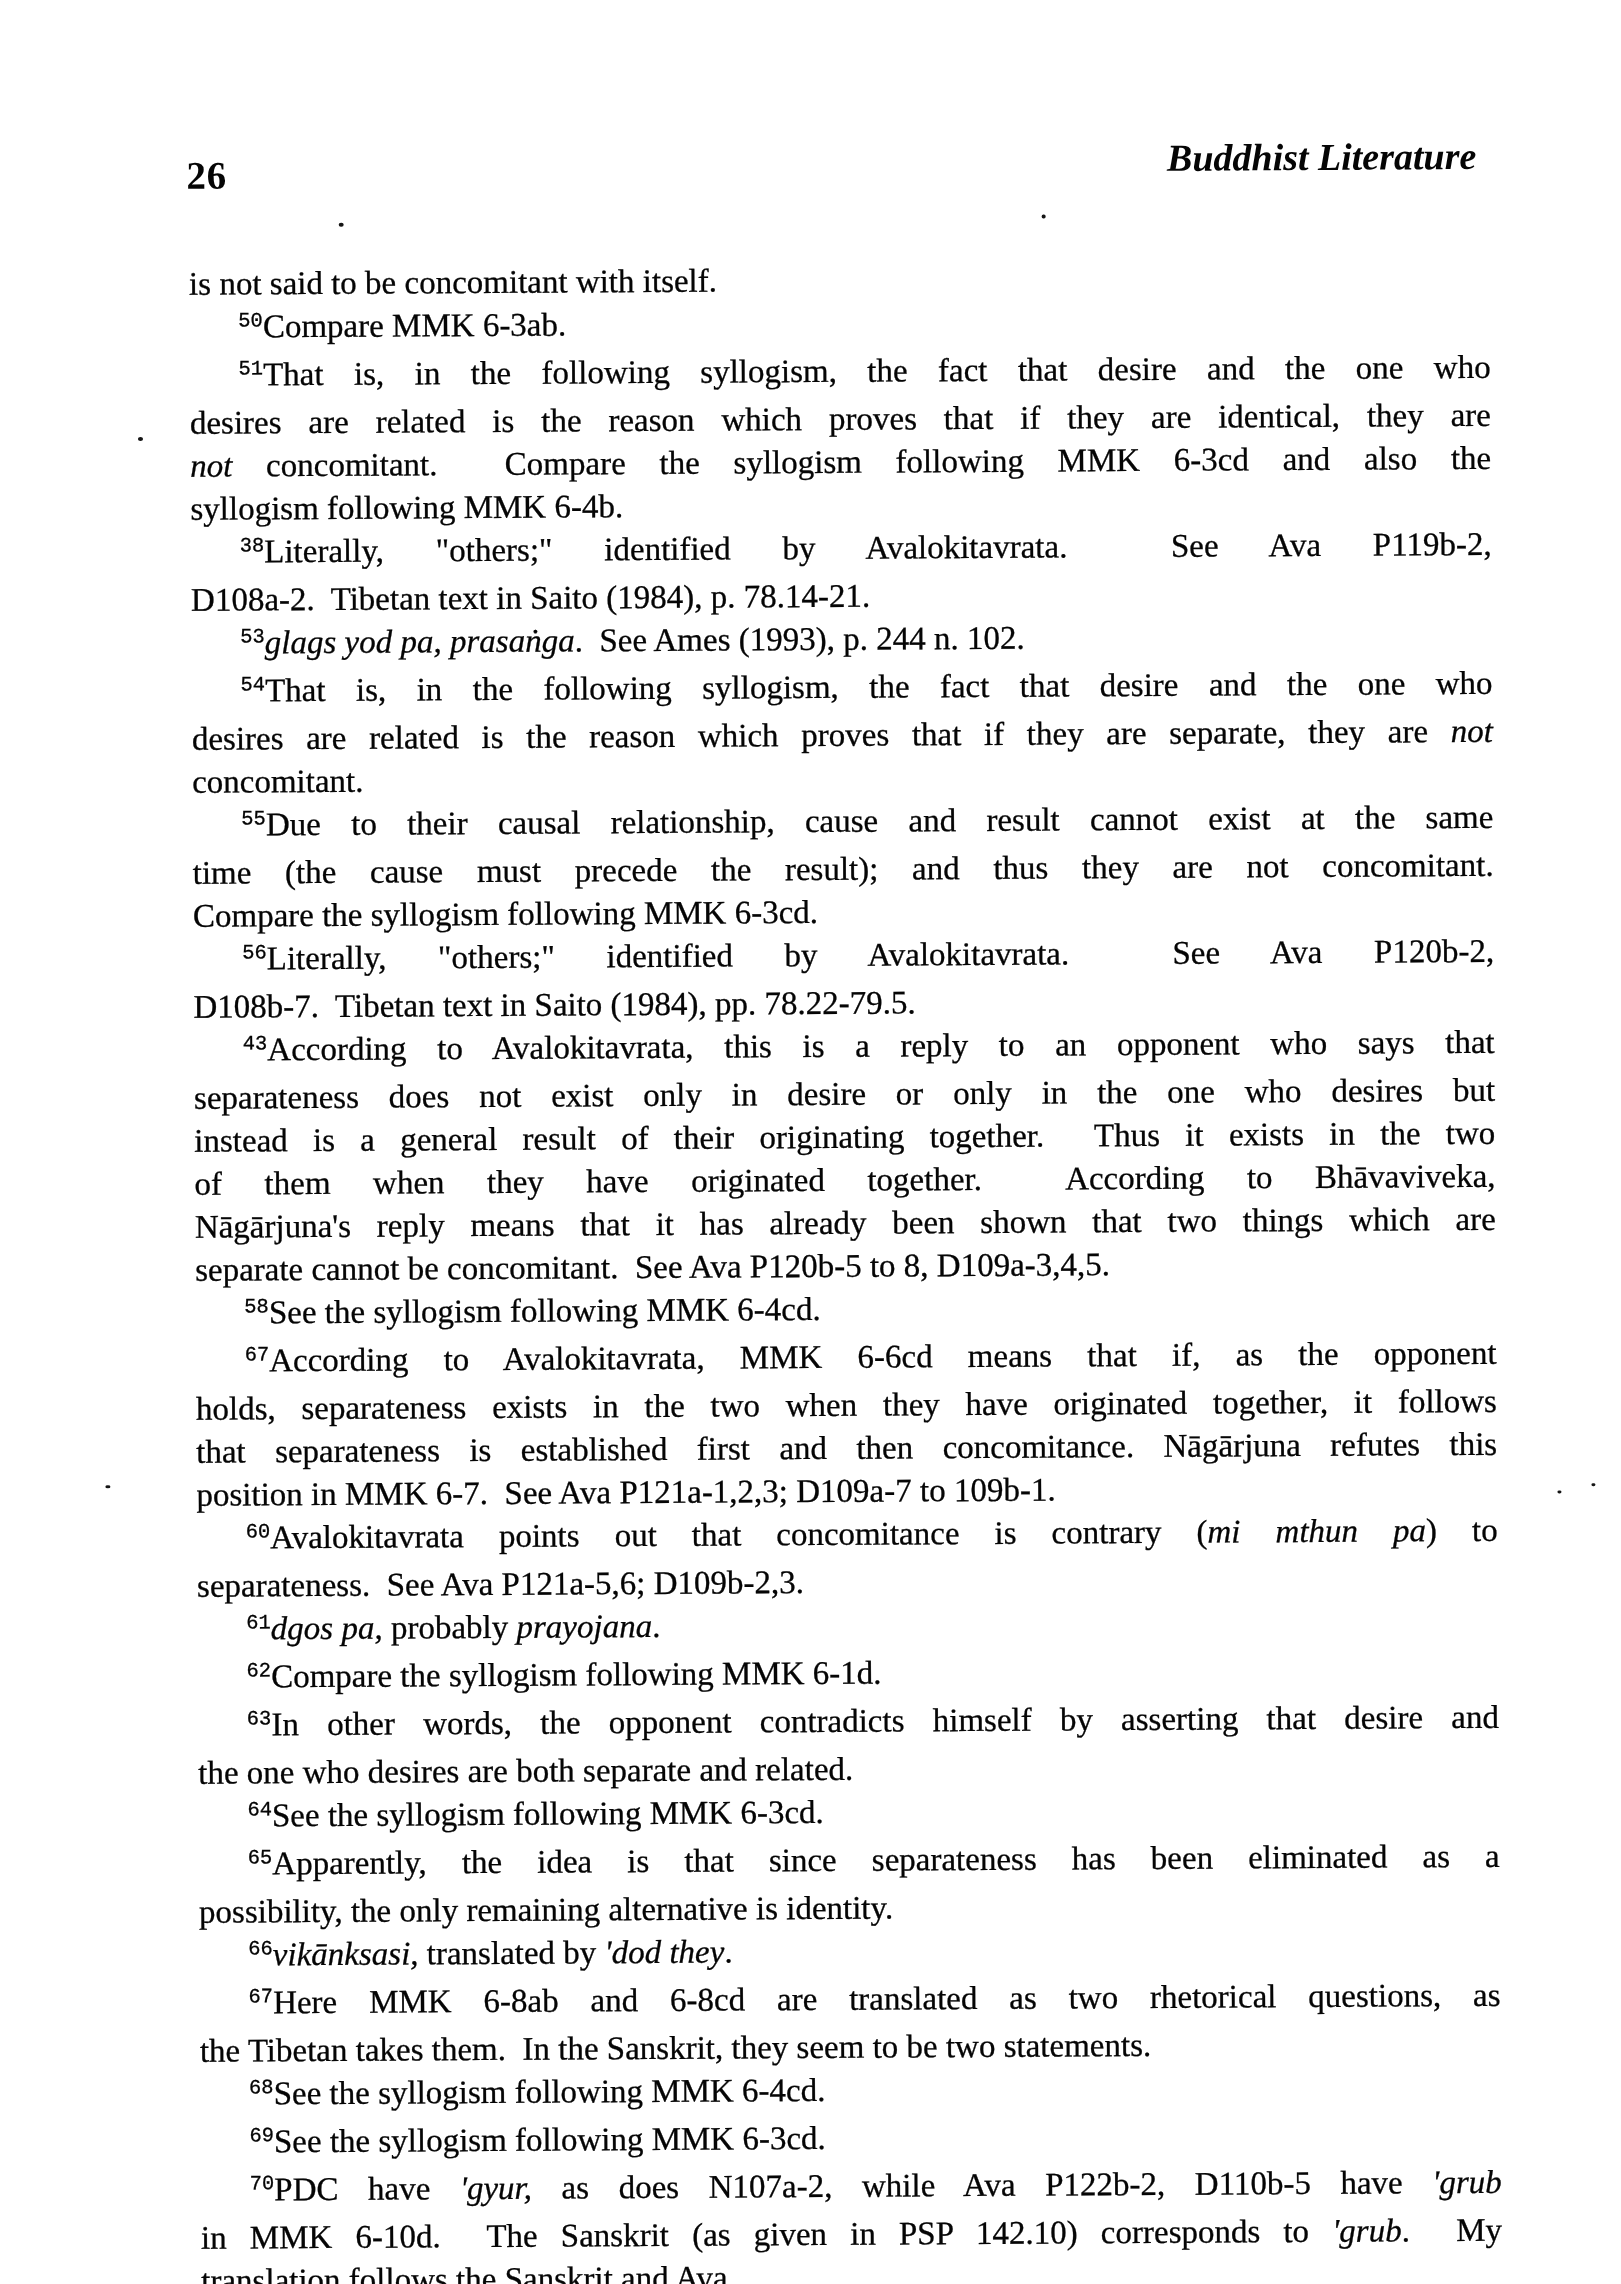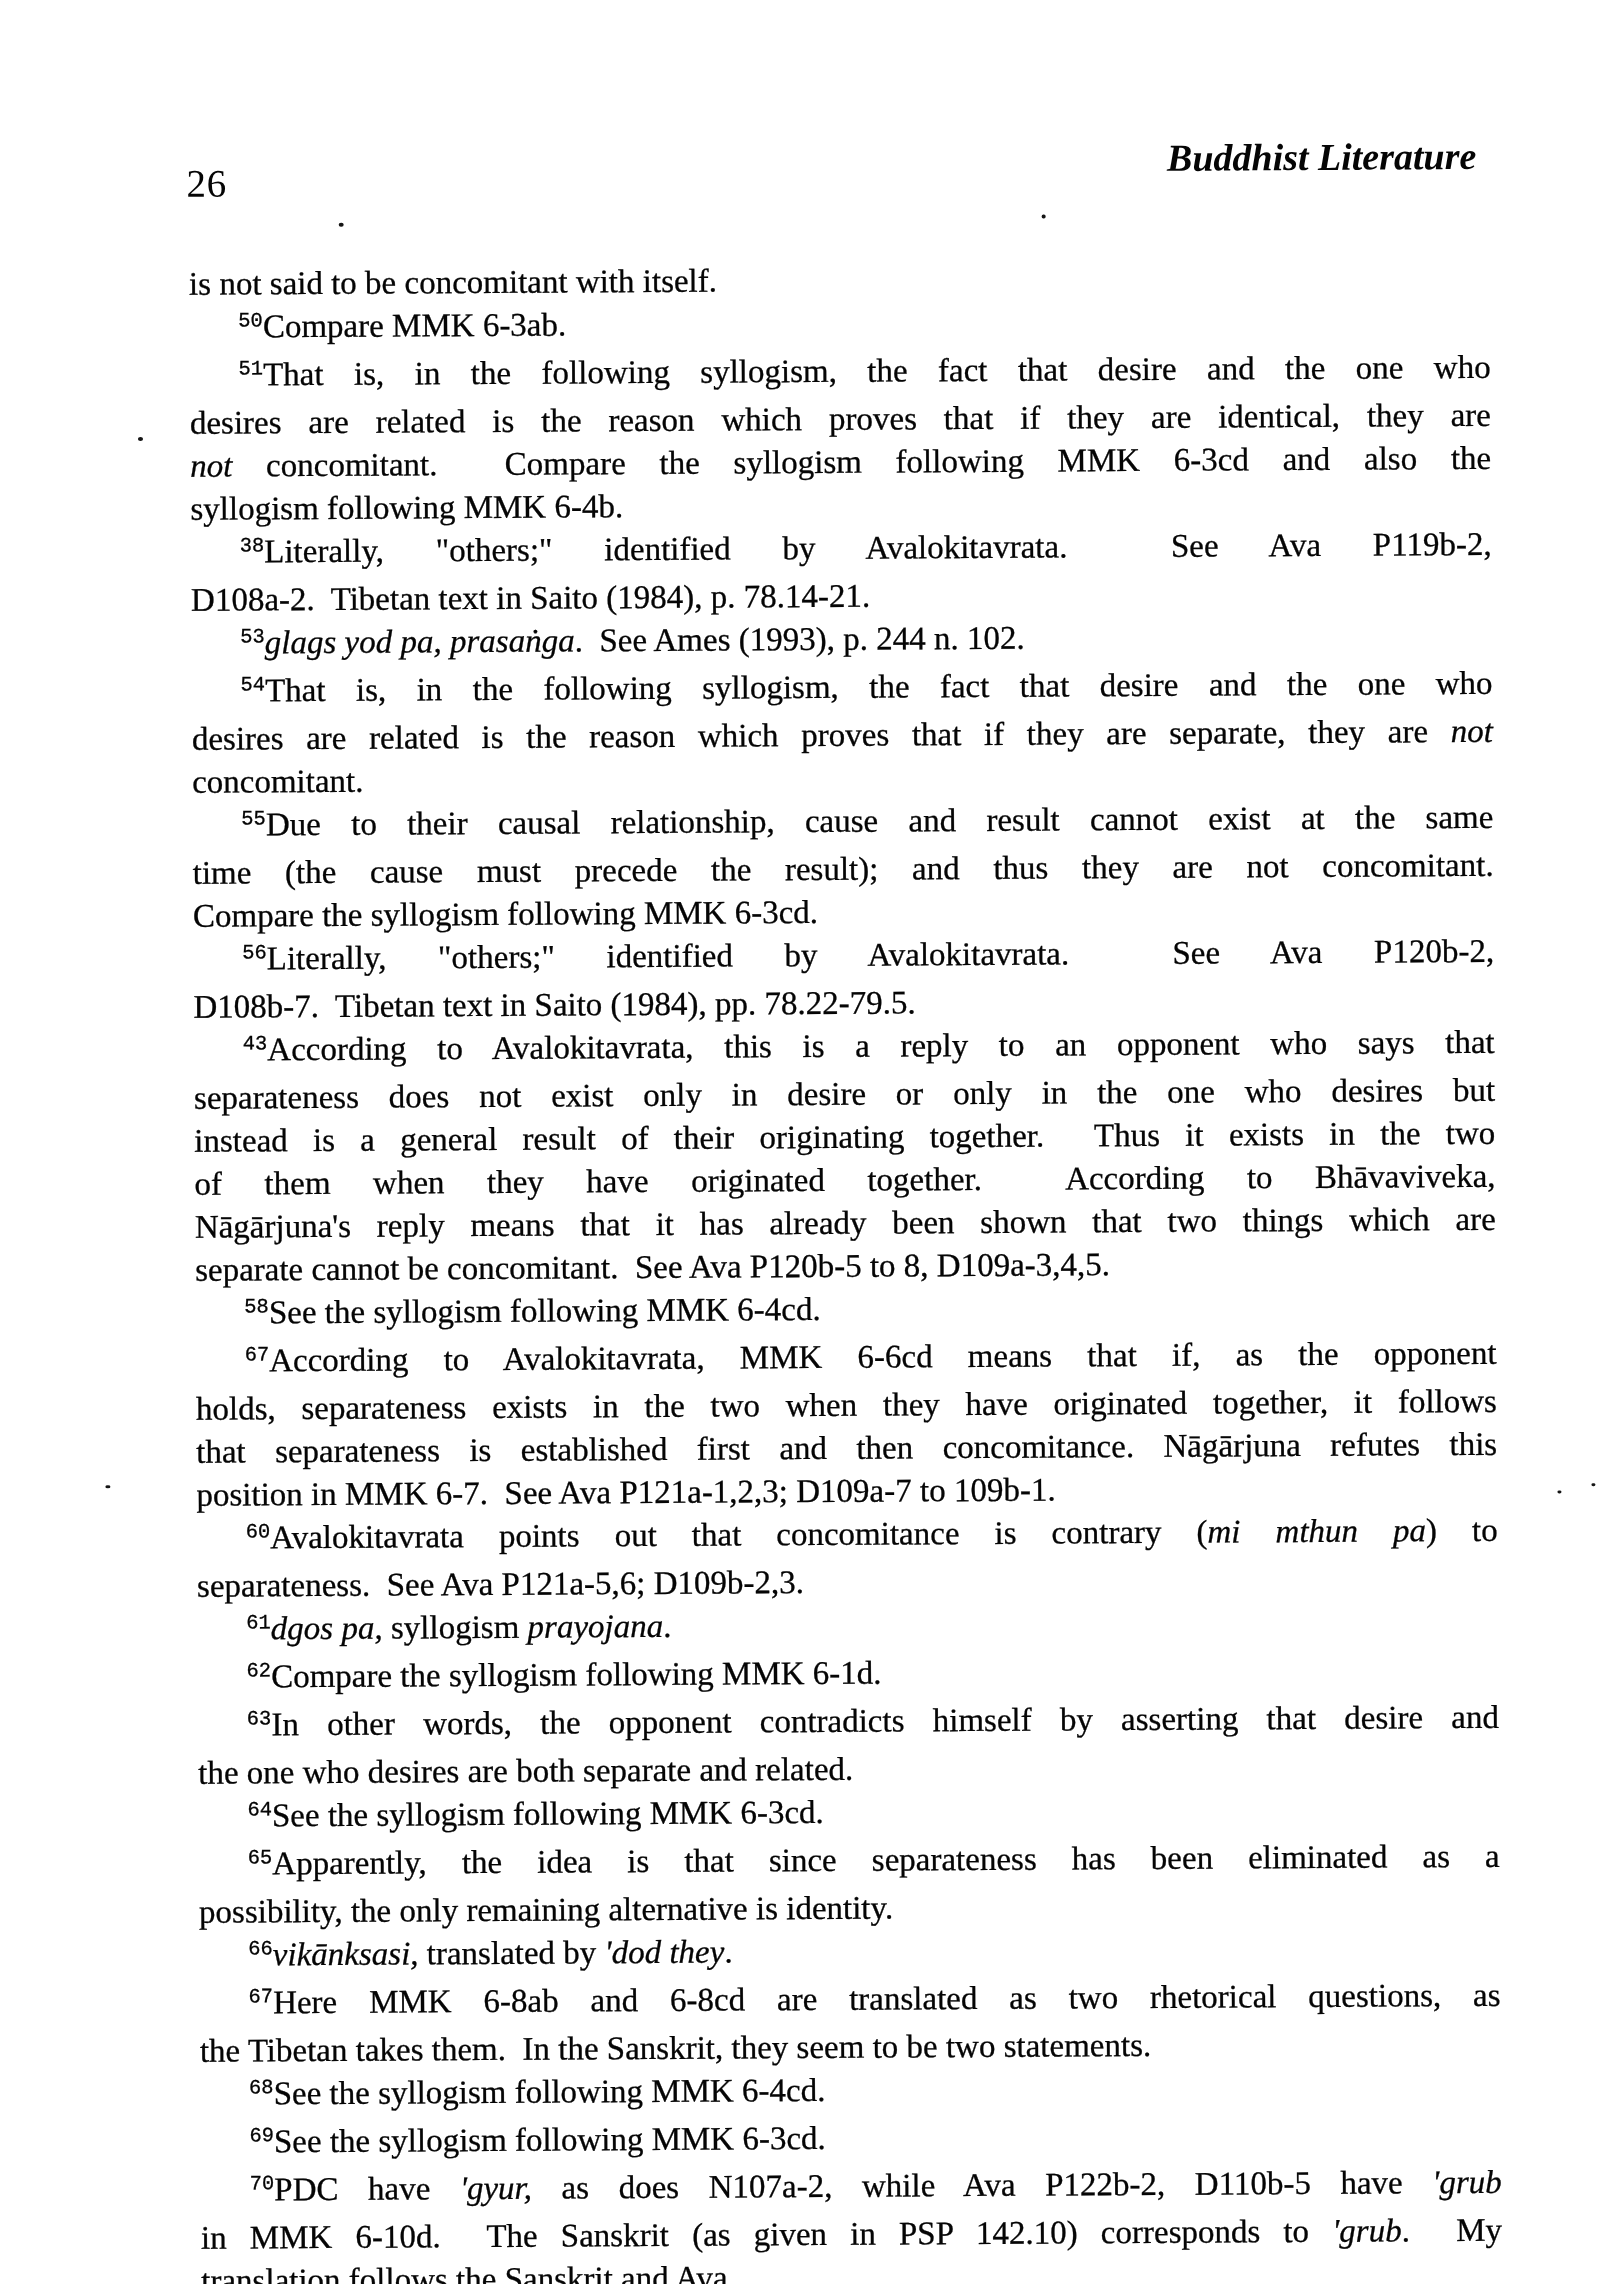--- a/index.html
+++ b/index.html
@@ -10,23 +10,24 @@
     overflow:hidden;
     font-family:"Liberation Serif","DejaVu Serif",serif;
     color:#050505;
   }
   #content{
     position:absolute;inset:0;
     transform:rotate(-0.35deg);
     transform-origin:50% 55%;
   }
   .pagenum{
-    position:absolute;left:193px;top:159px;
+    position:absolute;left:193px;top:151px;
     font-size:39px;line-height:42px;
     letter-spacing:0.7px;
+    font-weight:bold;
   }
   .runhead{
     position:absolute;top:140px;right:139px;
     font-size:38px;line-height:40px;
     font-style:italic;font-weight:bold;
   }
   .textblock{
     position:absolute;left:195px;top:259px;width:1301px;
     font-size:33px;line-height:43px;
     -webkit-text-stroke:0.3px #050505;
@@ -75,21 +76,21 @@
         <div class="line j"><span>of them when they have originated together.&nbsp; According to Bhāvaviveka,</span></div>
         <div class="line j"><span>Nāgārjuna's reply means that it has already been shown that two things which are</span></div>
         <div class="line"><span>separate cannot be concomitant.&nbsp; See Ava P120b-5 to 8, D109a-3,4,5.</span></div>
         <div class="line ind"><sup>58</sup><span>See the syllogism following MMK 6-4cd.</span></div>
         <div class="line j ind"><sup>67</sup><span>According to Avalokitavrata, MMK 6-6cd means that if, as the opponent</span></div>
         <div class="line j"><span>holds, separateness exists in the two when they have originated together, it follows</span></div>
         <div class="line j"><span>that separateness is established first and then concomitance. Nāgārjuna refutes this</span></div>
         <div class="line"><span>position in MMK 6-7.&nbsp; See Ava P121a-1,2,3; D109a-7 to 109b-1.</span></div>
         <div class="line j ind"><sup>60</sup><span>Avalokitavrata points out that concomitance is contrary (</span><span class="it">mi mthun pa</span><span>) to</span></div>
         <div class="line"><span>separateness.&nbsp; See Ava P121a-5,6; D109b-2,3.</span></div>
-        <div class="line ind"><sup>61</sup><span class="it">dgos pa,</span><span> syllogism </span><span class="it">prayojana</span><span>.</span></div>
+        <div class="line ind"><sup>61</sup><span class="it">dgos pa,</span><span> probably </span><span class="it">prayojana</span><span>.</span></div>
         <div class="line ind"><sup>62</sup><span>Compare the syllogism following MMK 6-1d.</span></div>
         <div class="line j ind"><sup>63</sup><span>In other words, the opponent contradicts himself by asserting that desire and</span></div>
         <div class="line"><span>the one who desires are both separate and related.</span></div>
         <div class="line ind"><sup>64</sup><span>See the syllogism following MMK 6-3cd.</span></div>
         <div class="line j ind"><sup>65</sup><span>Apparently, the idea is that since separateness has been eliminated as a</span></div>
         <div class="line"><span>possibility, the only remaining alternative is identity.</span></div>
         <div class="line ind"><sup>66</sup><span class="it">vikānksasi,</span><span> translated by </span><span class="it">'dod they</span><span>.</span></div>
         <div class="line j ind"><sup>67</sup><span>Here MMK 6-8ab and 6-8cd are translated as two rhetorical questions, as</span></div>
         <div class="line"><span>the Tibetan takes them.&nbsp; In the Sanskrit, they seem to be two statements.</span></div>
         <div class="line ind"><sup>68</sup><span>See the syllogism following MMK 6-4cd.</span></div>

